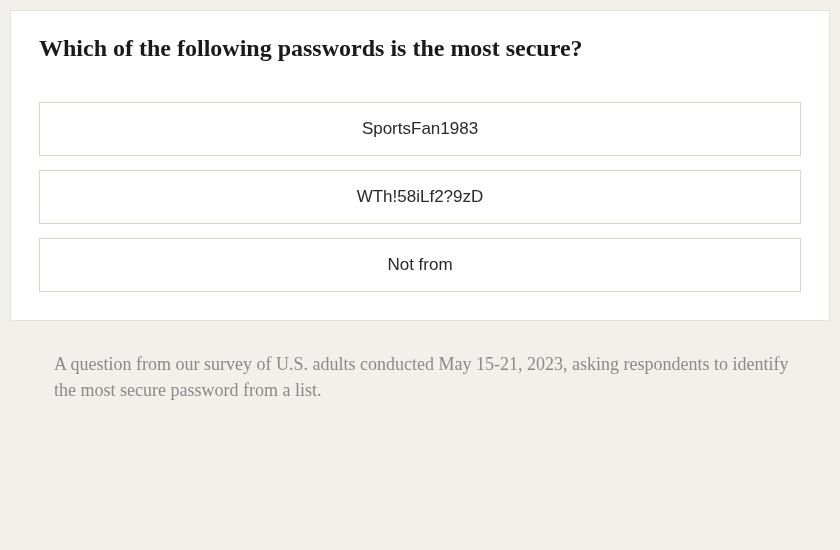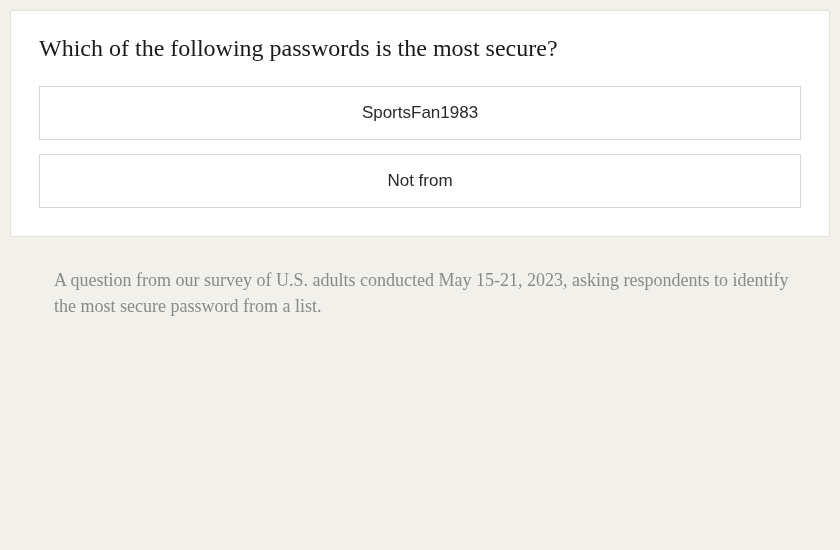--- a/index.html
+++ b/index.html
@@ -18,23 +18,23 @@
       background: #f2f0eb;
     }
     .quiz-card {
       background: #ffffff;
       border: 1px solid #e5e1d8;
       padding: 24px 28px 28px 28px;
     }
     .question-title {
       font-family: Georgia, "Times New Roman", serif;
       font-size: 24px;
-      font-weight: normal;
+      font-weight: bold;
       color: #1a1a1a;
-      margin-bottom: 24px;
+      margin-bottom: 40px;
     }
     .options {
       display: flex;
       flex-direction: column;
       gap: 14px;
     }
     .option {
       border: 1px solid #d8d5ce;
       background: #ffffff;
       padding: 16px 24px;
@@ -56,19 +56,20 @@
     }
   </style>
 </head>
 <body>
 
 <div class="container">
   <div class="quiz-card">
     <h2 class="question-title">Which of the following passwords is the most secure?</h2>
     <div class="options">
       <div class="option">SportsFan1983</div>
+      <div class="option">WTh!58iLf2?9zD</div>
       <div class="option">Not from</div>
     </div>
   </div>
   <div class="caption-area">
     <p class="caption">A question from our survey of U.S. adults conducted May 15-21, 2023, asking respondents to identify the most secure password from a list.</p>
   </div>
 </div>
 
 </body></html>

